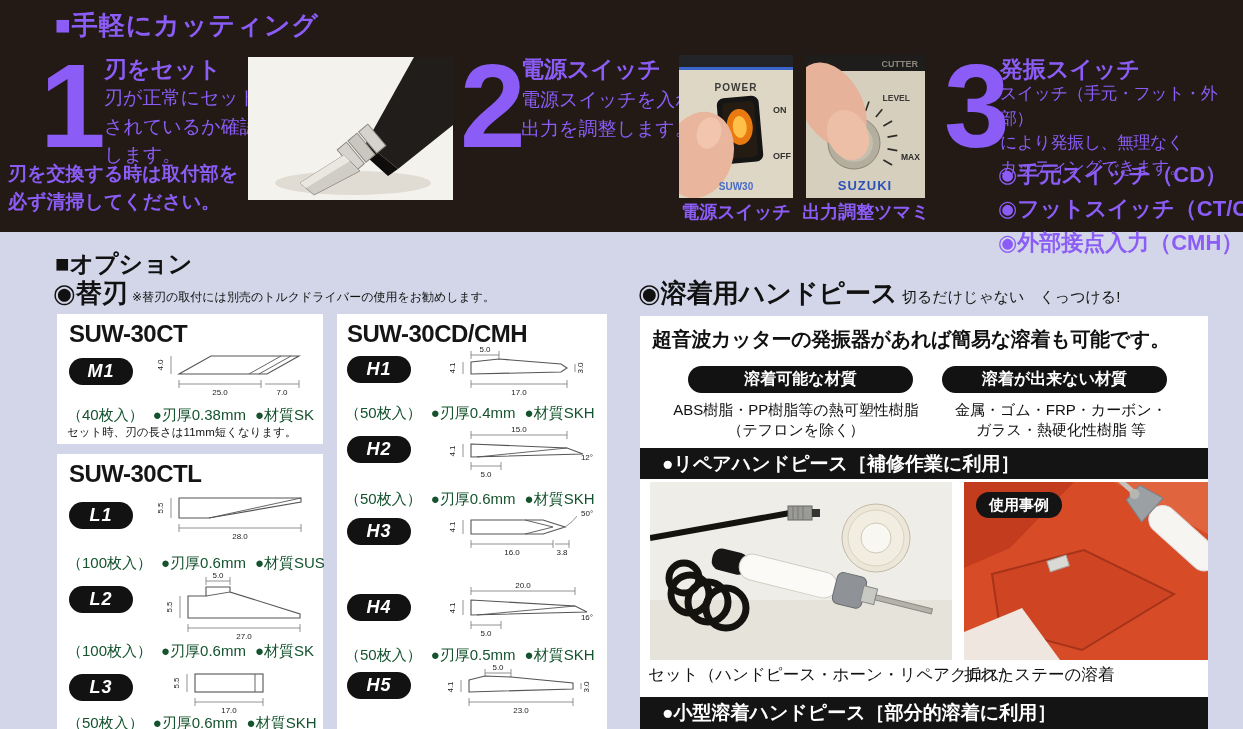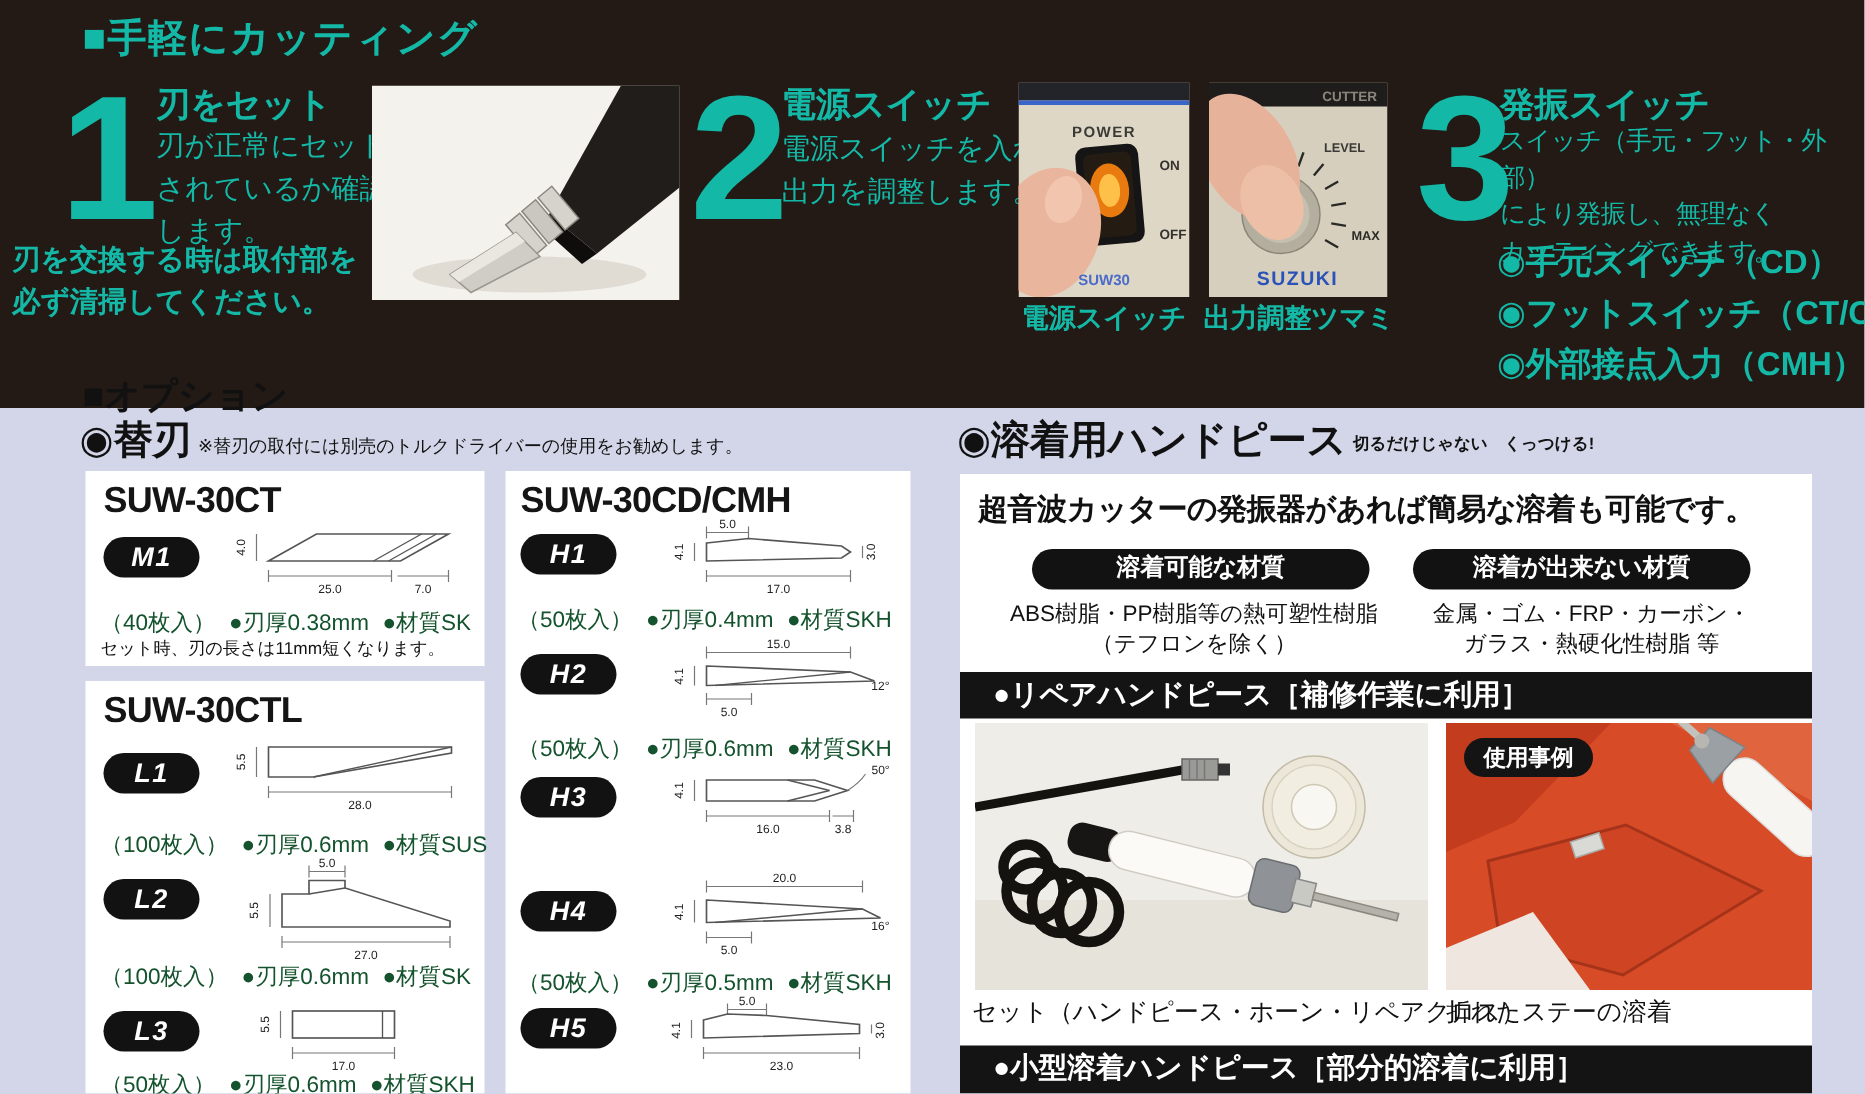--- a/index.html
+++ b/index.html
@@ -1,21 +1,21 @@
 <!DOCTYPE html>
 <html><head>
 <meta charset="utf-8">
 <style>
   html,body{margin:0;padding:0}
   body{width:1243px;height:729px;overflow:hidden;position:relative;
        background:#d3d6e8;font-family:"Liberation Sans","DejaVu Sans",sans-serif;color:#111}
   .abs{position:absolute}
   .pre{white-space:pre-line}
   
-  .band{position:absolute;left:0;top:0;width:1243px;height:272px;background:#231a15;color:#14b8a6}
+  .band{position:absolute;left:0;top:0;width:1243px;height:232px;background:#231a15;color:#8b5cf6}
   .band-title{font-size:26px;font-weight:bold;letter-spacing:1px}
   .num{font-size:118px;font-weight:bold;line-height:.92;letter-spacing:-5px}
   .stitle{font-size:23px;font-weight:bold}
   .sbody{font-size:19px;line-height:1.5}
   .sbody3{font-size:17px;line-height:1.45;letter-spacing:-.5px}
   .note{font-size:19px;font-weight:bold;line-height:1.45}
   .pcap{font-size:18px;font-weight:bold;text-align:center}
   .bul{font-size:22px;font-weight:bold;line-height:1.55;white-space:nowrap}
   .photo{position:absolute;display:block}
   
@@ -23,21 +23,21 @@
   .blade-head{font-size:26px;font-weight:bold}
   .blade-note{font-size:12px}
   .wbox{position:absolute;background:#fff}
   .model{font-size:24px;font-weight:bold;letter-spacing:-.5px;color:#151515}
   .pill{position:absolute;width:64px;height:27px;background:#121212;border-radius:14px;color:#fff;
         font-weight:bold;font-style:italic;font-size:18px;text-align:center;line-height:26px;letter-spacing:1px}
   .info{position:absolute;font-size:15px;color:#14532d;white-space:nowrap}
   .info span{margin-right:9px}
   .small-note{position:absolute;font-size:11.5px;color:#111;white-space:nowrap}
   .weld-head{font-size:26px;font-weight:bold}
-  .tagline{font-size:11px;font-weight:bold}
+  .tagline{font-size:15px;font-weight:normal}
   .lead{font-size:20px;font-weight:bold;letter-spacing:-.3px}
   .mat-pill{position:absolute;height:27px;background:#121212;border-radius:14px;color:#fff;
             font-weight:bold;font-size:16px;text-align:center;line-height:26px}
   .mat-text{position:absolute;font-size:15px;line-height:1.35;text-align:center}
   .bar{position:absolute;left:0;width:568px;height:31px;background:#141414;color:#fff;font-weight:bold;
        font-size:19px;line-height:31px;padding-left:22px;box-sizing:border-box}
   .cap{position:absolute;font-size:16.5px;color:#111;white-space:nowrap}
   .cap-c{text-align:left;white-space:normal}
   
   svg .bl{fill:#fff;stroke:#555;stroke-width:1.1}

